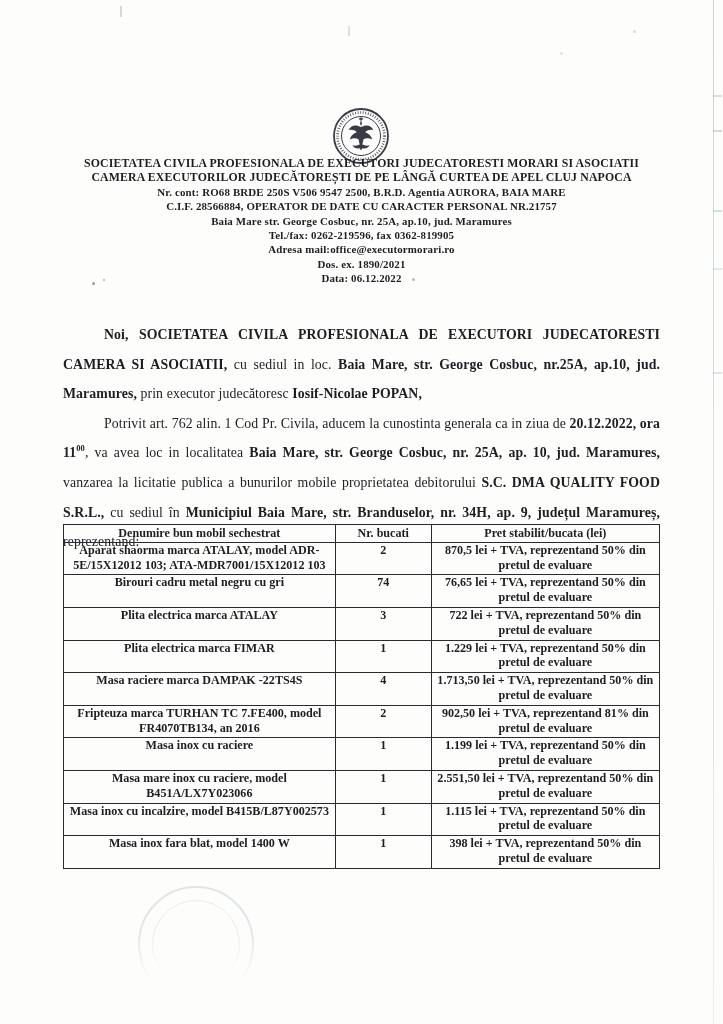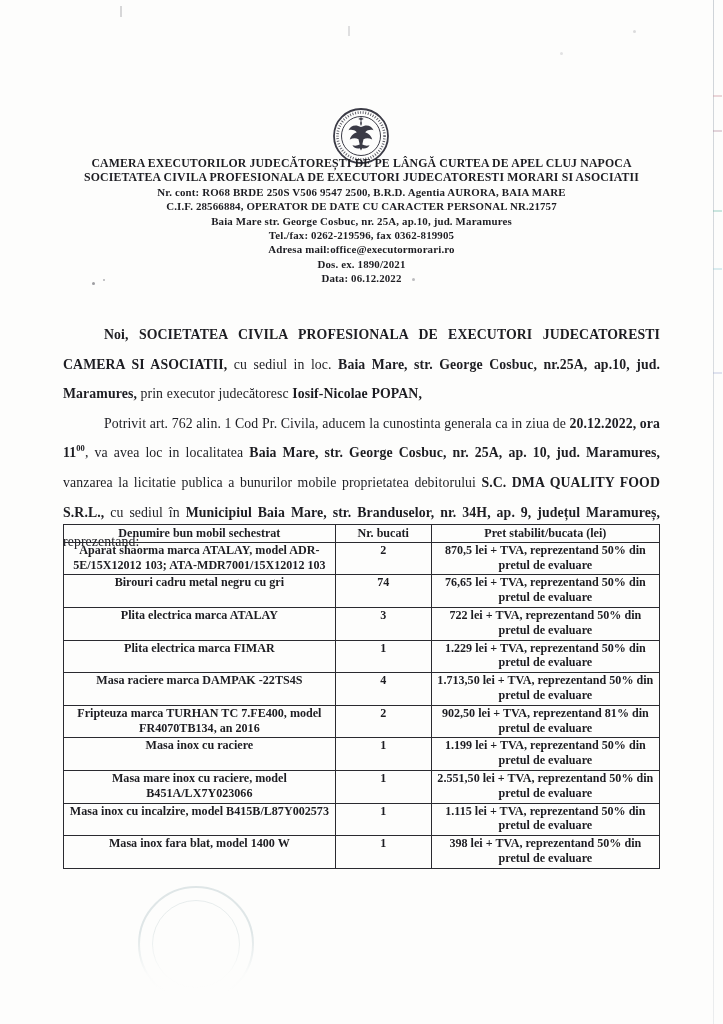--- a/index.html
+++ b/index.html
@@ -97,22 +97,22 @@
       <circle cx="29" cy="30" r="23.5" fill="none" stroke="rgba(59,59,70,0.85)" stroke-width="2.6" stroke-dasharray="0.9 1.7"></circle>
       <circle cx="29" cy="30" r="19.5" fill="none" stroke="#3b3b46" stroke-width="1"></circle>
       <path fill="#3b3b46" d="M29 14.5 c-1.2 2 -1.2 3.6 0 5.4 c1.2 -1.8 1.2 -3.4 0 -5.4 z"></path>
       <path fill="#3b3b46" d="M29 21 c-5.5 -3 -10.5 -1.6 -12.5 3.2 c3.2 -0.8 6 -0.2 8.3 2 c-4 1.6 -6.3 4 -7 7.3 c3.2 -1.6 6.3 -1.7 8.7 -0.2 l1.2 5.2 c-2.2 1.2 -4.6 1.4 -7.3 0.8 c1.6 2.6 4.3 3.6 7.3 3 l1.3 2.2 l1.3 -2.2 c3 0.6 5.7 -0.4 7.3 -3 c-2.7 0.6 -5.1 0.4 -7.3 -0.8 l1.2 -5.2 c2.4 -1.5 5.5 -1.4 8.7 0.2 c-0.7 -3.3 -3 -5.7 -7 -7.3 c2.3 -2.2 5.1 -2.8 8.3 -2 c-2 -4.8 -7 -6.2 -12.5 -3.2 z"></path>
       <rect x="28.2" y="11.5" width="1.6" height="3" fill="#3b3b46"></rect>
       <rect x="26.8" y="12.3" width="4.4" height="1.2" fill="#3b3b46"></rect>
     </svg>
   </div>
 
   <div class="org-header">
+      <div class="org-line">SOCIETATEA CIVILA PROFESIONALA DE EXECUTORI JUDECATORESTI MORARI SI ASOCIATII</div>
       <div class="org-line">CAMERA EXECUTORILOR JUDECĂTOREȘTI DE PE LÂNGĂ CURTEA DE APEL CLUJ NAPOCA</div>
-      <div class="org-line">SOCIETATEA CIVILA PROFESIONALA DE EXECUTORI JUDECATORESTI MORARI SI ASOCIATII</div>
       <div class="org-line">Nr. cont: RO68 BRDE 250S V506 9547 2500, B.R.D. Agentia AURORA, BAIA MARE</div>
       <div class="org-line">C.I.F.  28566884, OPERATOR DE DATE CU CARACTER PERSONAL NR.21757</div>
       <div class="org-line">Baia Mare str. George Cosbuc, nr. 25A, ap.10, jud. Maramures</div>
       <div class="org-line">Tel./fax: 0262-219596,  fax 0362-819905</div>
       <div class="org-line">Adresa mail:office@executormorari.ro</div>
       <div class="org-line">Dos. ex. 1890/2021</div>
       <div class="org-line">Data: 06.12.2022</div>
     </div>
 
 

